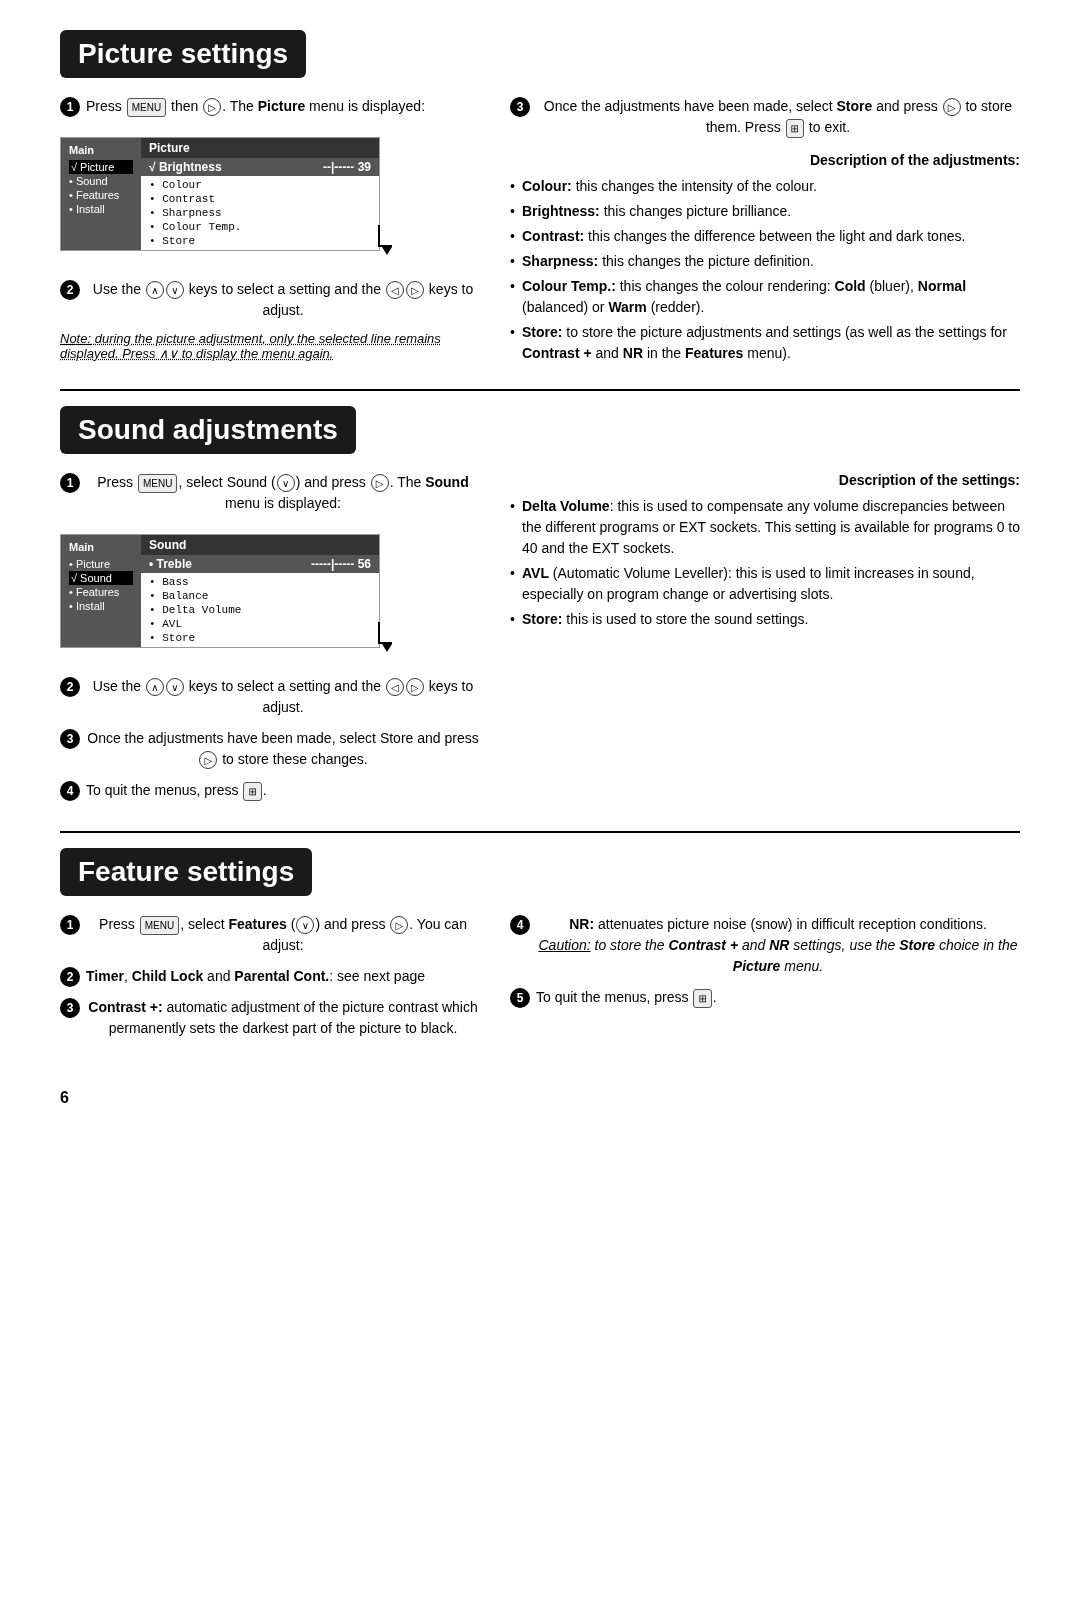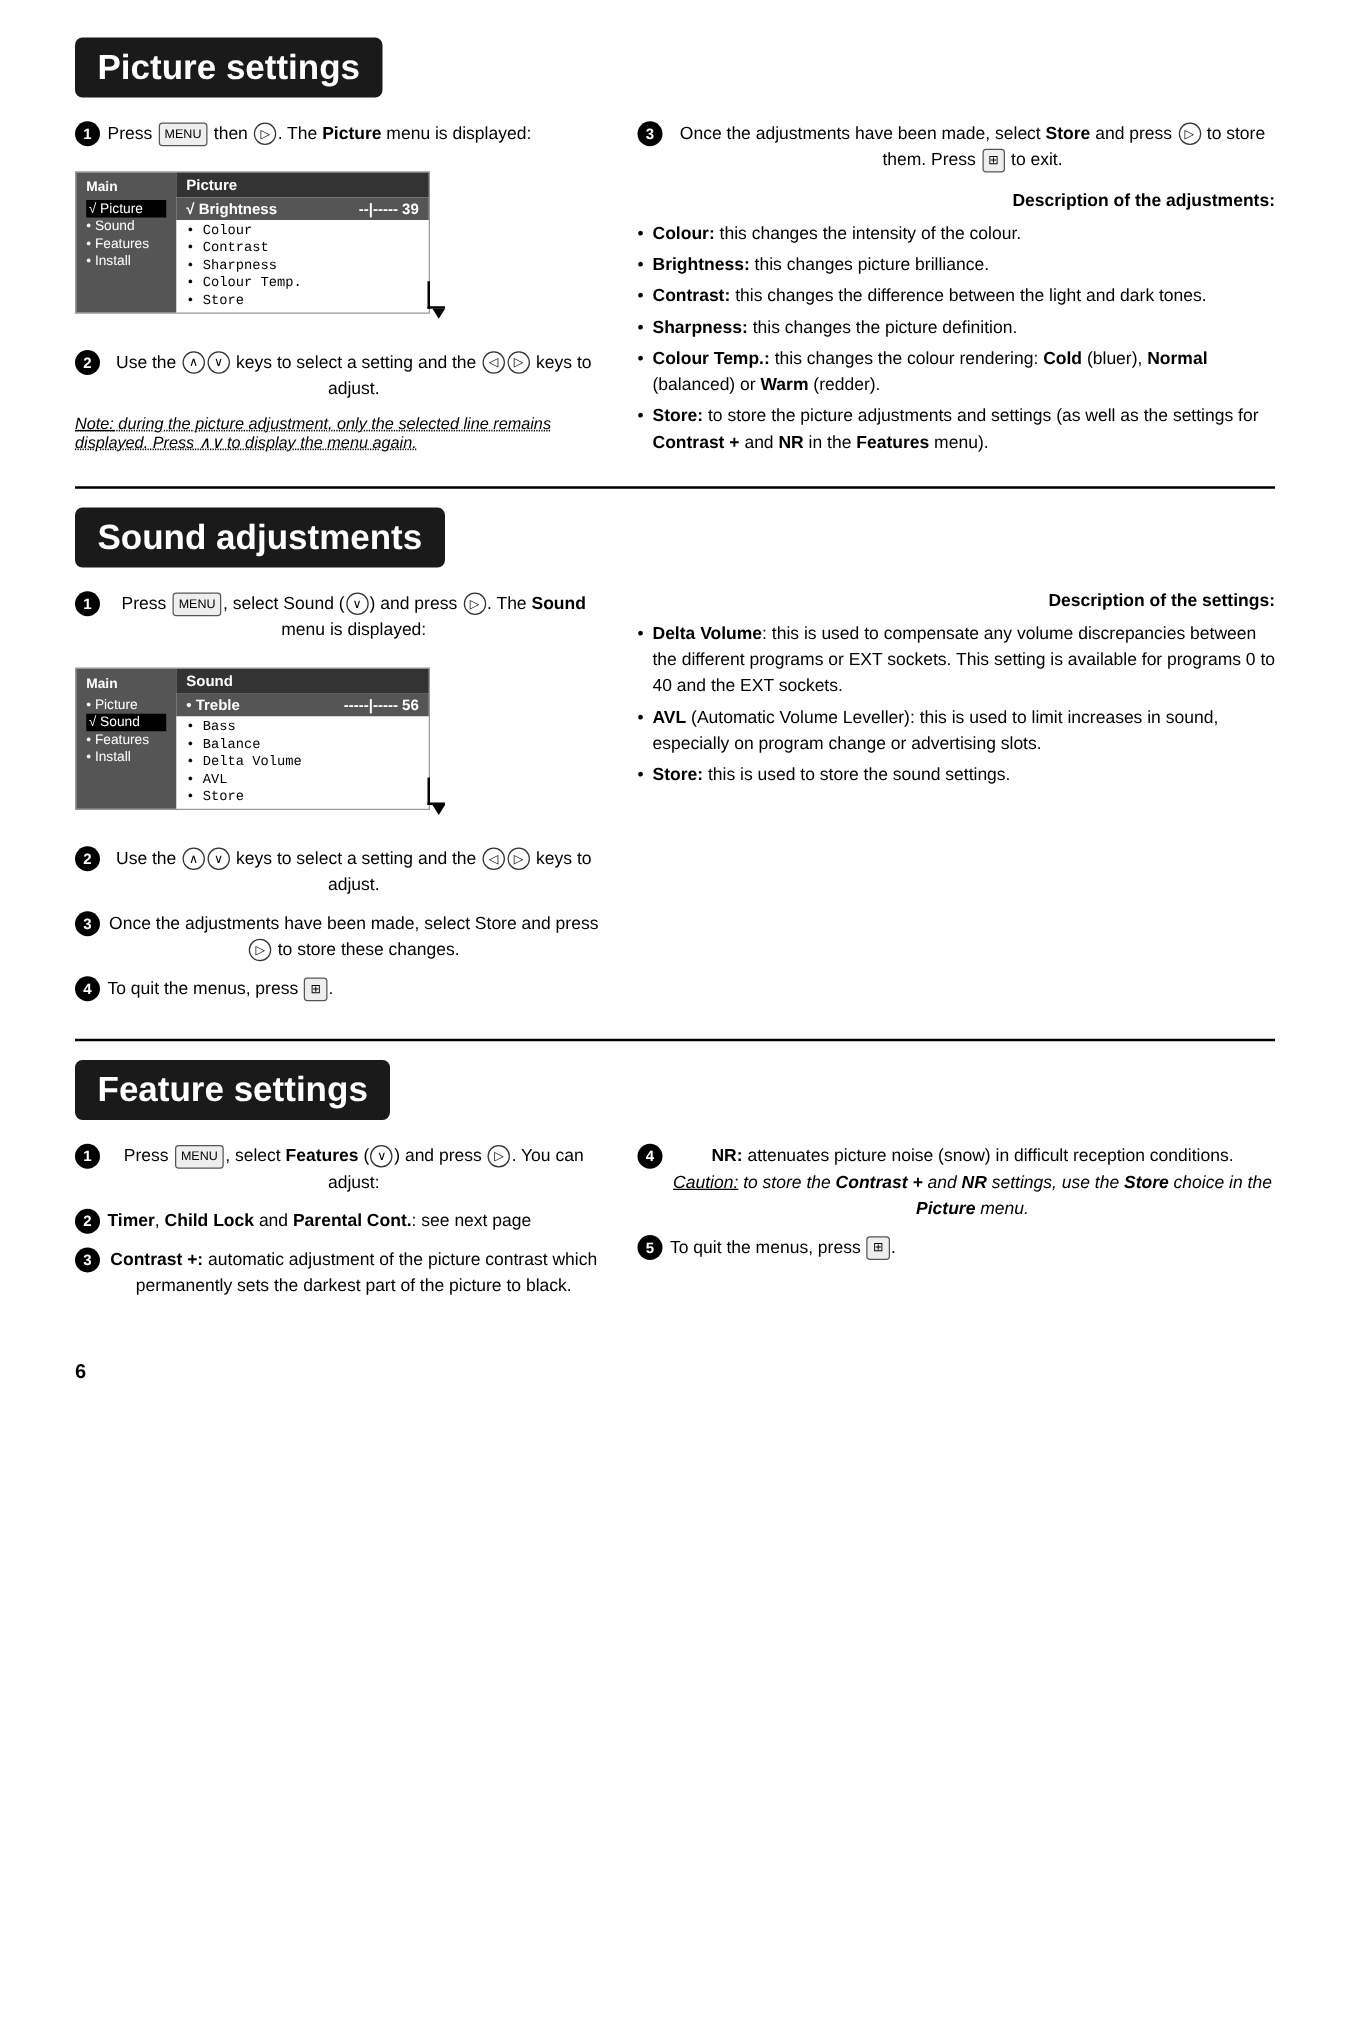--- a/index.html
+++ b/index.html
@@ -74,21 +74,21 @@
       text-align: center;
     }
 
     
     .menu-diagram {
       border: 1px solid #999;
       display: flex;
       margin: 10px 0 14px 0;
       background: #fff;
       font-size: 12px;
-      width: 284px;
+      width: 320px;
     }
 
     .menu-left-col {
       background: #555;
       color: #fff;
       padding: 6px 8px;
       min-width: 80px;
       font-size: 11px;
     }
 

